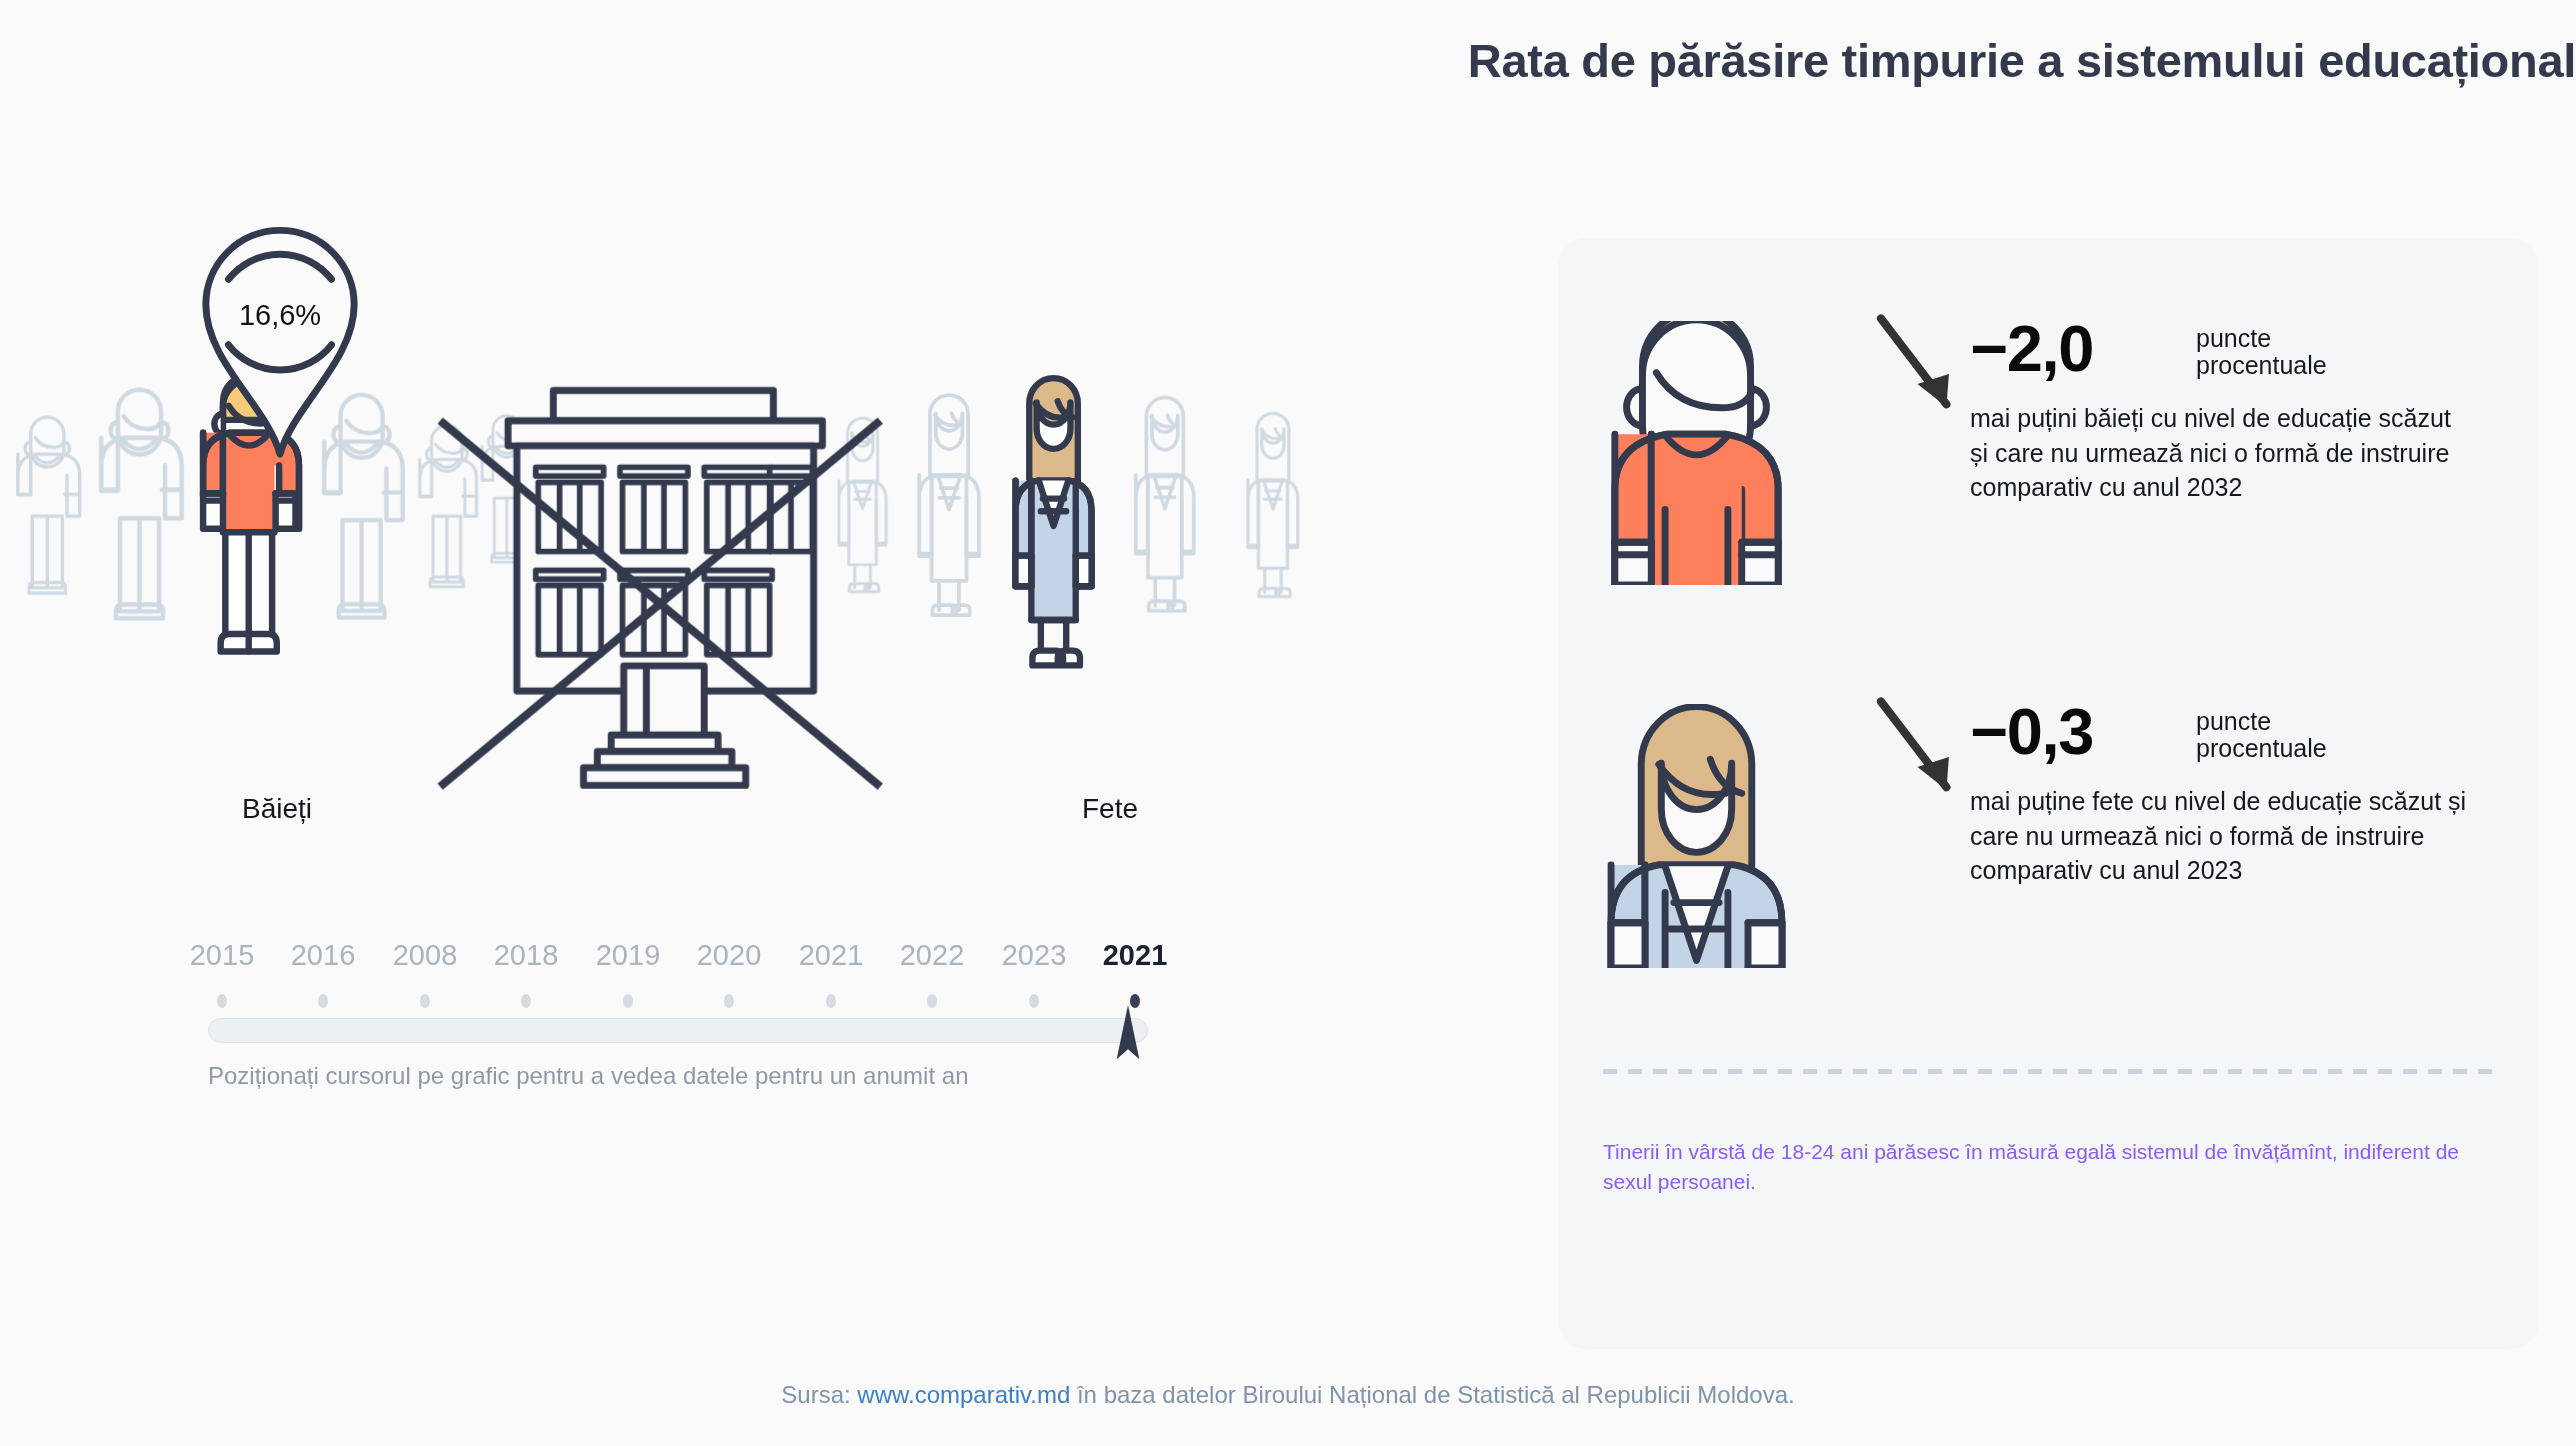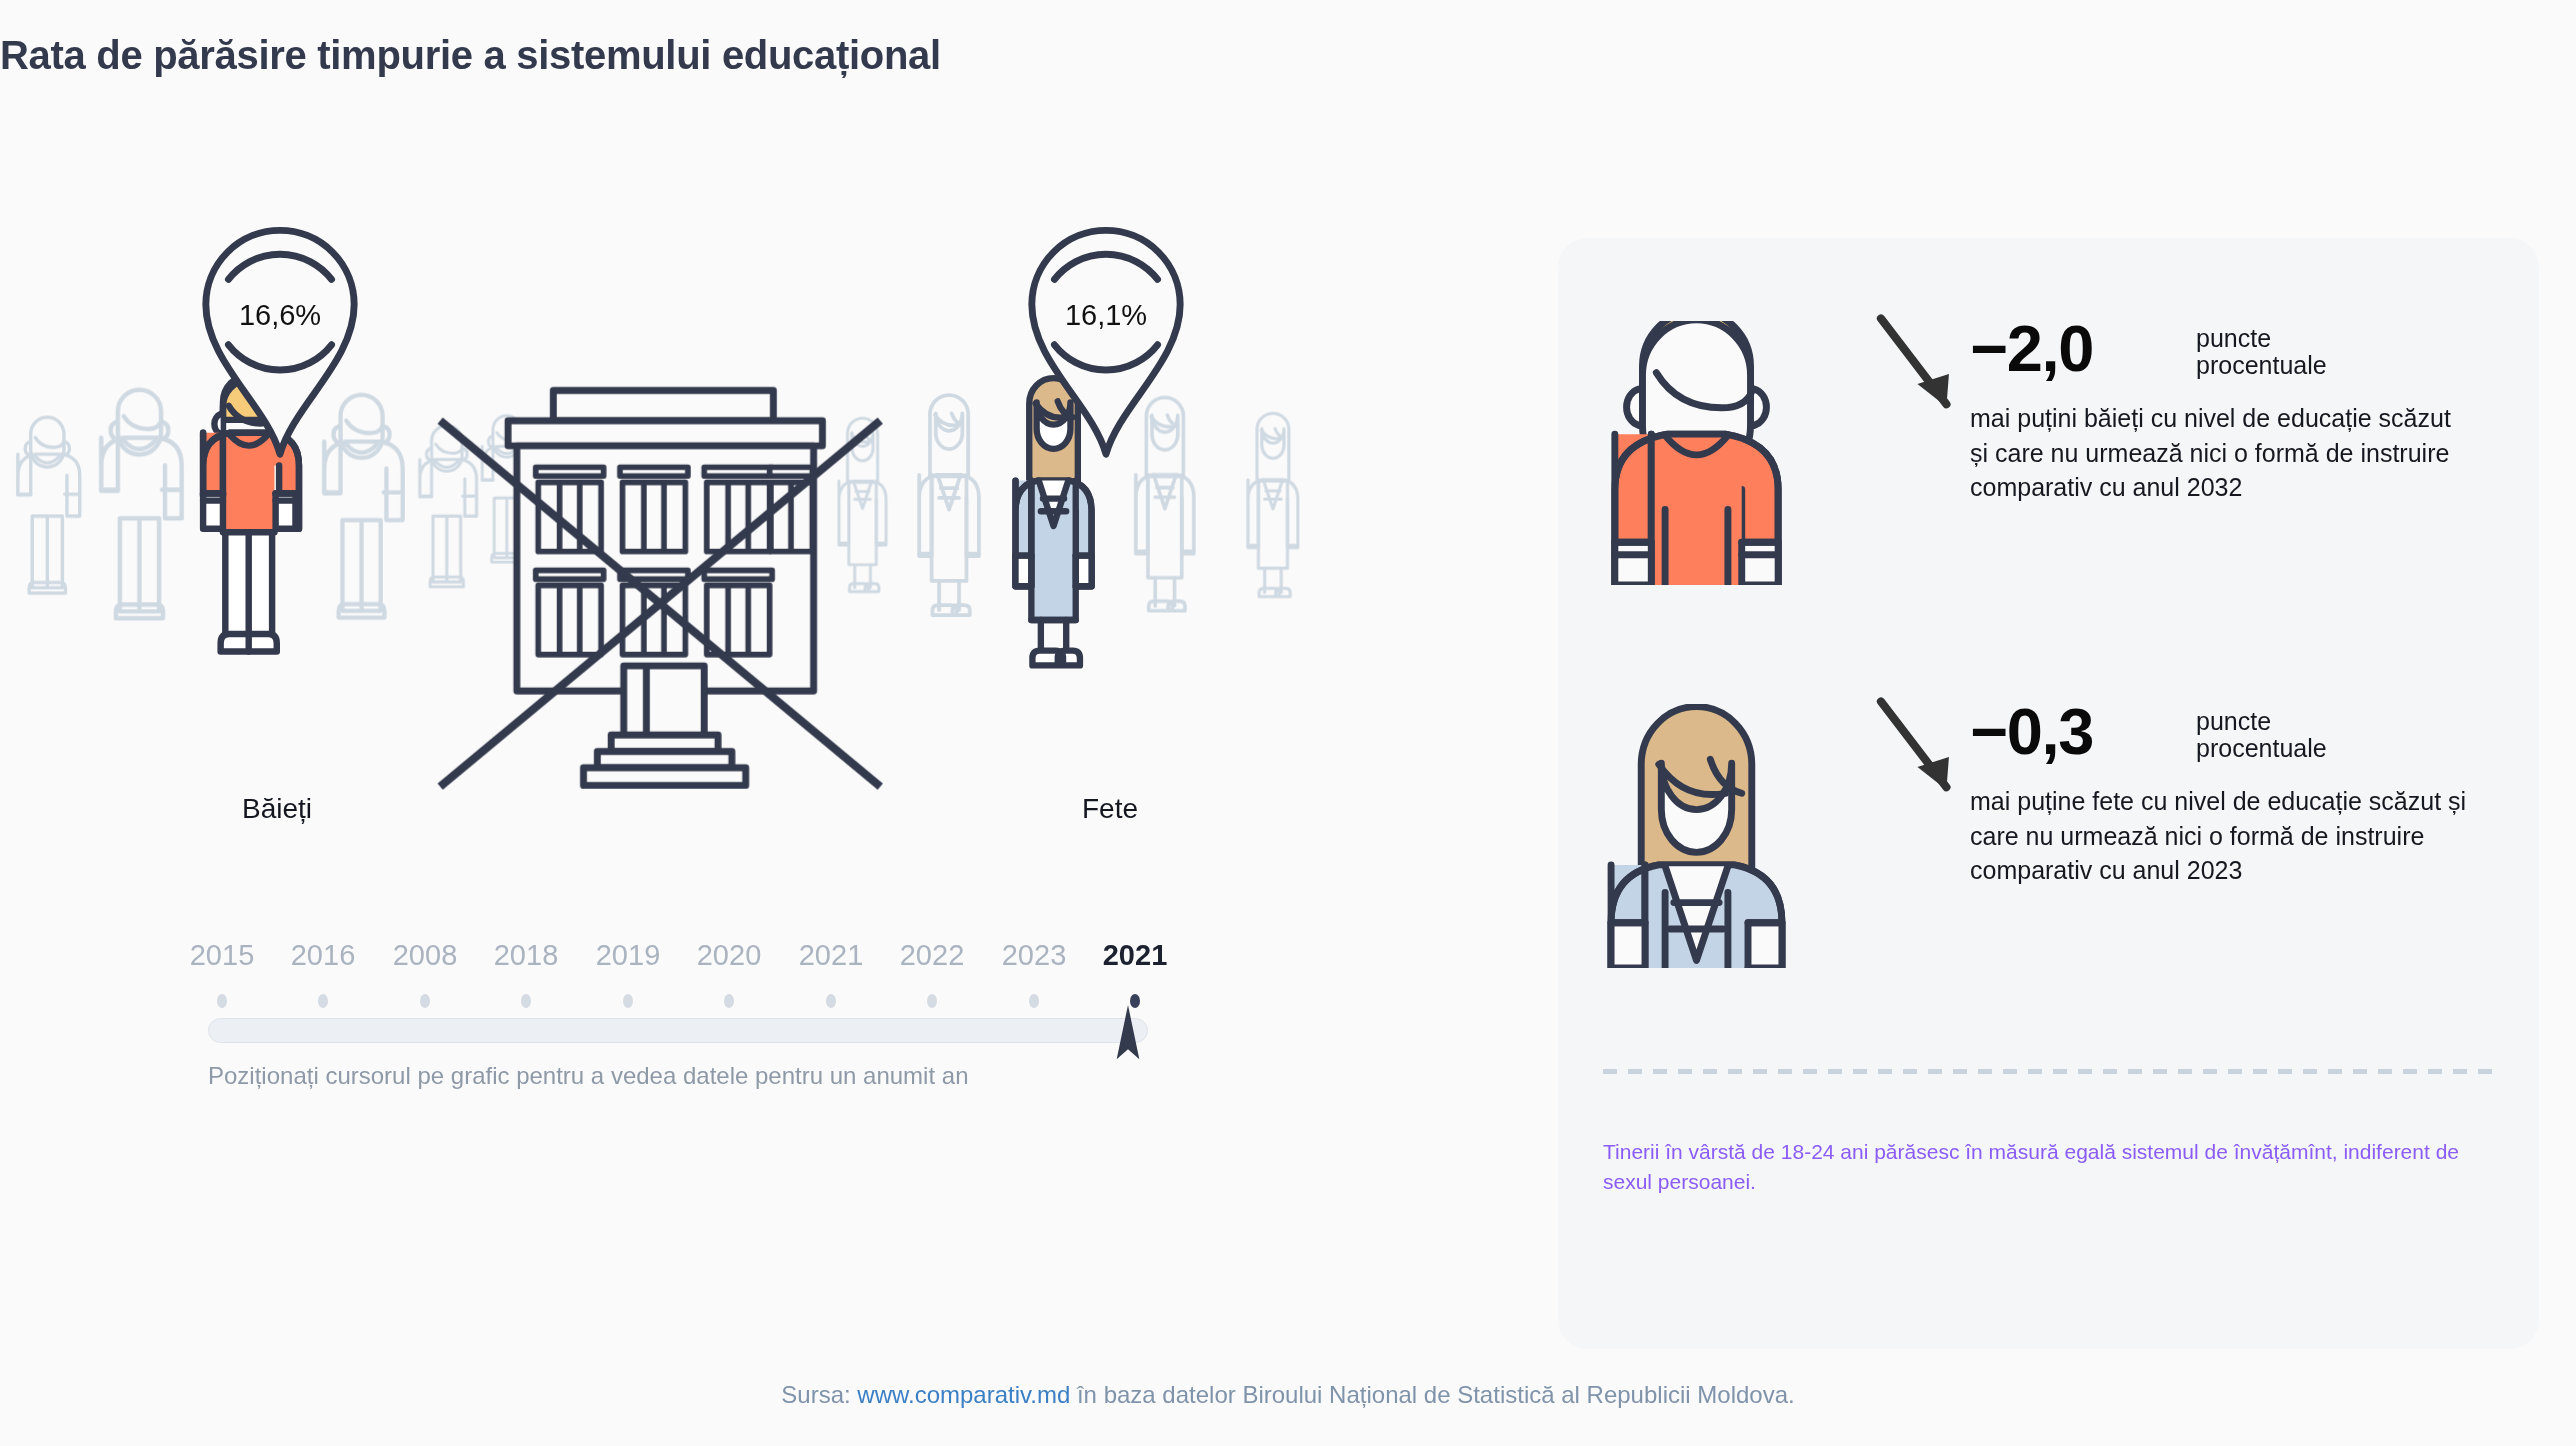--- a/index.html
+++ b/index.html
@@ -7,22 +7,22 @@
     width: 2576px; height: 1446px;
     background: #fafafa;
     font-family: "Liberation Sans", sans-serif;
     overflow: hidden;
   }
   .page { position: relative; width: 2576px; height: 1446px; }
 
   
   .title {
     position: absolute; top: 33px; left: 0; width: 2576px;
-    text-align: left;
-    font-size: 40px; font-weight: bold; color: #343a4d;
+    text-align: right;
+    font-size: 47px; font-weight: bold; color: #343a4d;
     letter-spacing: -0.3px;
   }
   .subtitle {
     position: absolute; top: 104px; left: 0; width: 2576px;
     text-align: center;
     font-size: 25px; color: #4a5060; letter-spacing: 0.8px;
   }
 
   
   .left-stage { position: absolute; left: 0; top: 208px; width: 1509px; height: 629px; }
@@ -251,28 +251,20 @@
     
     <div class="pin pin-left">
       <svg width="176" height="239" viewBox="0 0 280 380">
         <path d="M140 10 a118 118 0 0 1 118 118 c0 90 -96 160 -118 238 c-22 -78 -118 -148 -118 -238 a118 118 0 0 1 118 -118 z" fill="#fafafa" stroke="#343a4d" stroke-width="11" stroke-linejoin="round"></path>
         <path d="M58 88 a104 104 0 0 1 164 0" fill="none" stroke="#343a4d" stroke-width="11" stroke-linecap="round"></path>
         <path d="M58 192 a104 104 0 0 0 164 0" fill="none" stroke="#343a4d" stroke-width="11" stroke-linecap="round"></path>
       </svg>
       <div class="val">16,6%</div>
     </div>
 
-    <div class="pin pin-right">
-      <svg width="176" height="239" viewBox="0 0 280 380">
-        <path d="M140 10 a118 118 0 0 1 118 118 c0 90 -96 160 -118 238 c-22 -78 -118 -148 -118 -238 a118 118 0 0 1 118 -118 z" fill="#fafafa" stroke="#343a4d" stroke-width="11" stroke-linejoin="round"></path>
-        <path d="M58 88 a104 104 0 0 1 164 0" fill="none" stroke="#343a4d" stroke-width="11" stroke-linecap="round"></path>
-        <path d="M58 192 a104 104 0 0 0 164 0" fill="none" stroke="#343a4d" stroke-width="11" stroke-linecap="round"></path>
-      </svg>
-      <div class="val">16,1%</div>
-    </div>
 
     <div class="grp-label lbl-boys">Băieți</div>
     <div class="grp-label lbl-girls">Fete</div>
   </div>
 
   <div class="slider-zone">
     <div class="years" id="years-row">
         <div class="year" style="left: 14px;">2015</div>
         <div class="year" style="left: 115px;">2016</div>
         <div class="year" style="left: 217px;">2008</div>

